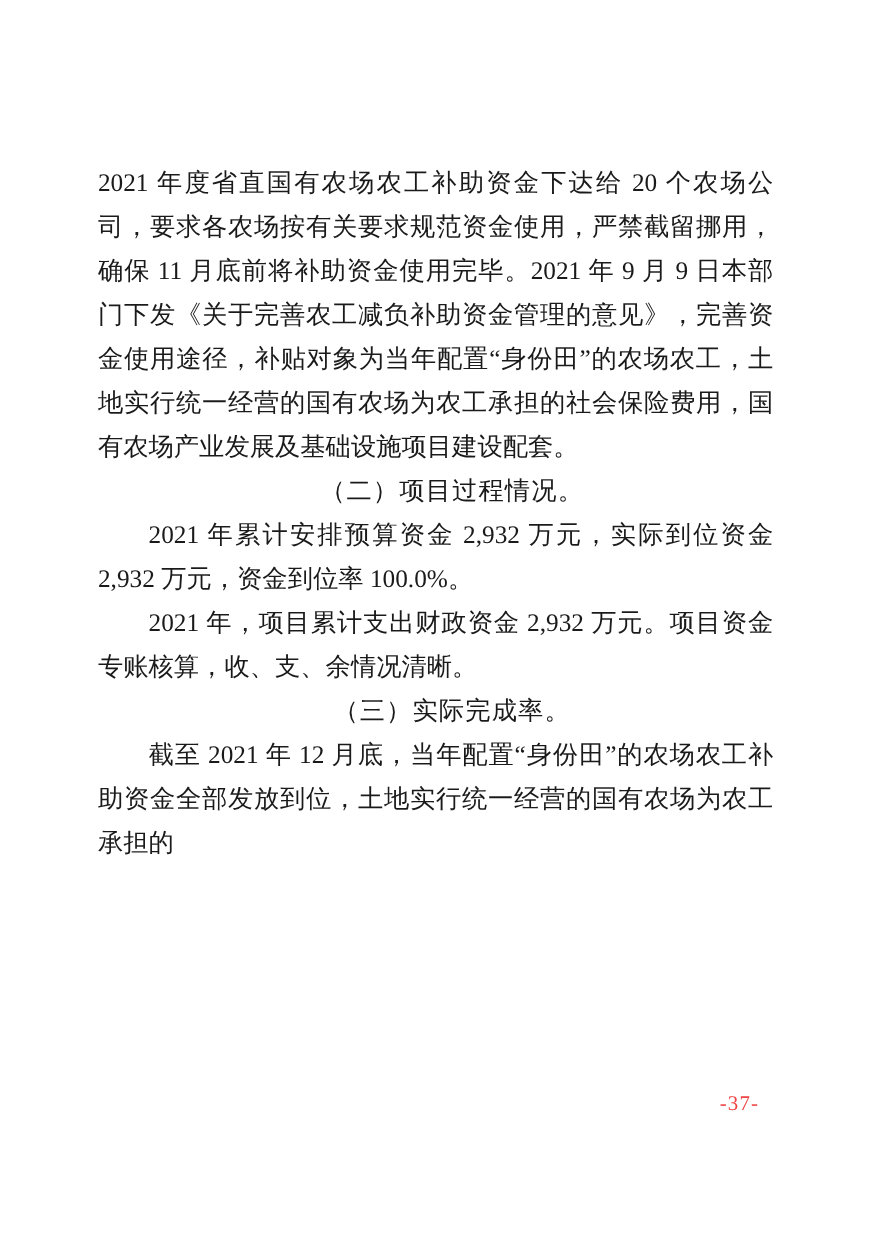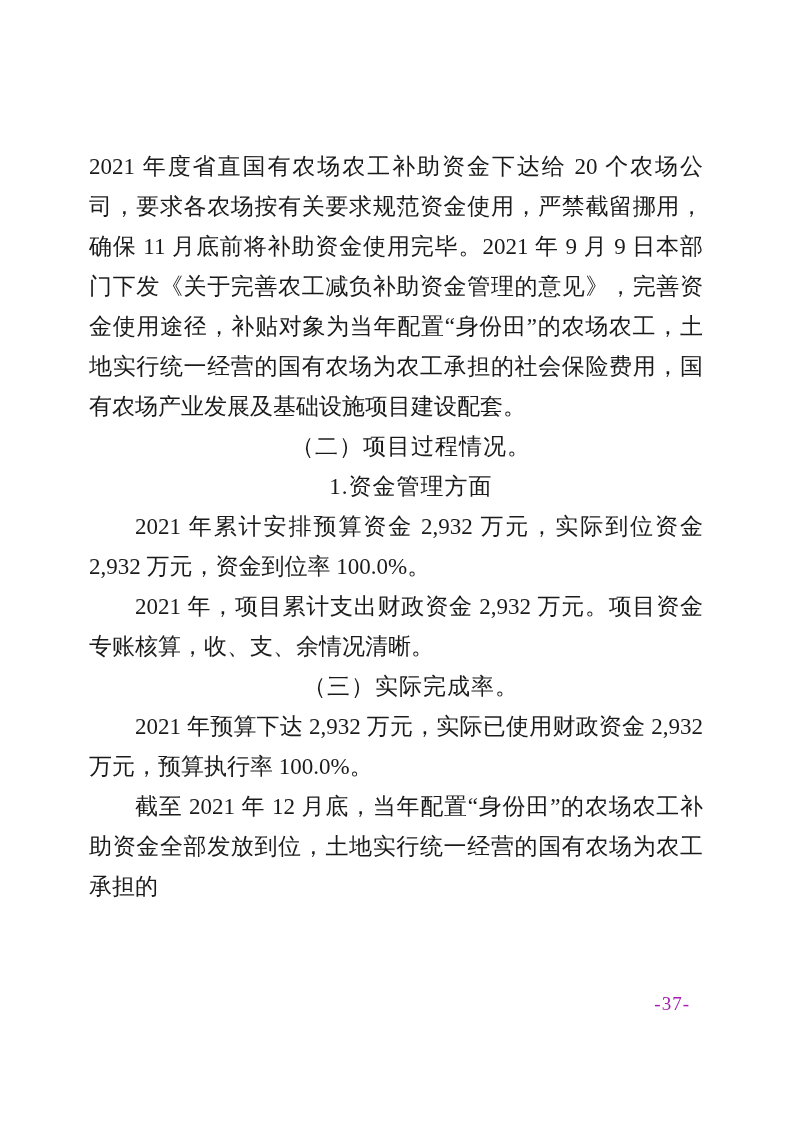--- a/index.html
+++ b/index.html
@@ -52,45 +52,43 @@
   .footer {
     position: absolute;
     top: 992px;
     left: 89px;
     width: 601px;
     text-align: right;
     font-size: 19px;
     line-height: 24px;
     letter-spacing: 1px;
     font-family: "Liberation Serif", "DejaVu Serif", serif;
-    color: #a21caf;
+    color: #ef4444;
   }
 </style>
 </head>
 <body>
 
 <div class="page">
 
   <div class="content">
 
     <p class="para-continue">2021 年度省直国有农场农工补助资金下达给 20 个农场公司，要求各农场按有关要求规范资金使用，严禁截留挪用，确保 11 月底前将补助资金使用完毕。2021 年 9 月 9 日本部门下发《关于完善农工减负补助资金管理的意见》，完善资金使用途径，补贴对象为当年配置“身份田”的农场农工，土地实行统一经营的国有农场为农工承担的社会保险费用，国有农场产业发展及基础设施项目建设配套。</p>
 
     <h3 class="heading">（二）项目过程情况。</h3>
 
-    <h4 class="heading">1.资金管理方面</h4>
 
     <p class="para-indent">2021 年累计安排预算资金 2,932 万元，实际到位资金 2,932 万元，资金到位率 100.0%。</p>
 
 
     <p class="para-indent">2021 年，项目累计支出财政资金 2,932 万元。项目资金专账核算，收、支、余情况清晰。</p>
 
     <h3 class="heading">（三）实际完成率。</h3>
 
 
-    <p class="para-indent">2021 年预算下达 2,932 万元，实际已使用财政资金 2,932 万元，预算执行率 100.0%。</p>
 
 
     <p class="para-indent">截至 2021 年 12 月底，当年配置“身份田”的农场农工补助资金全部发放到位，土地实行统一经营的国有农场为农工承担的</p>
 
   </div>
 
   <div class="footer">-37-</div>
 
 </div>
 

